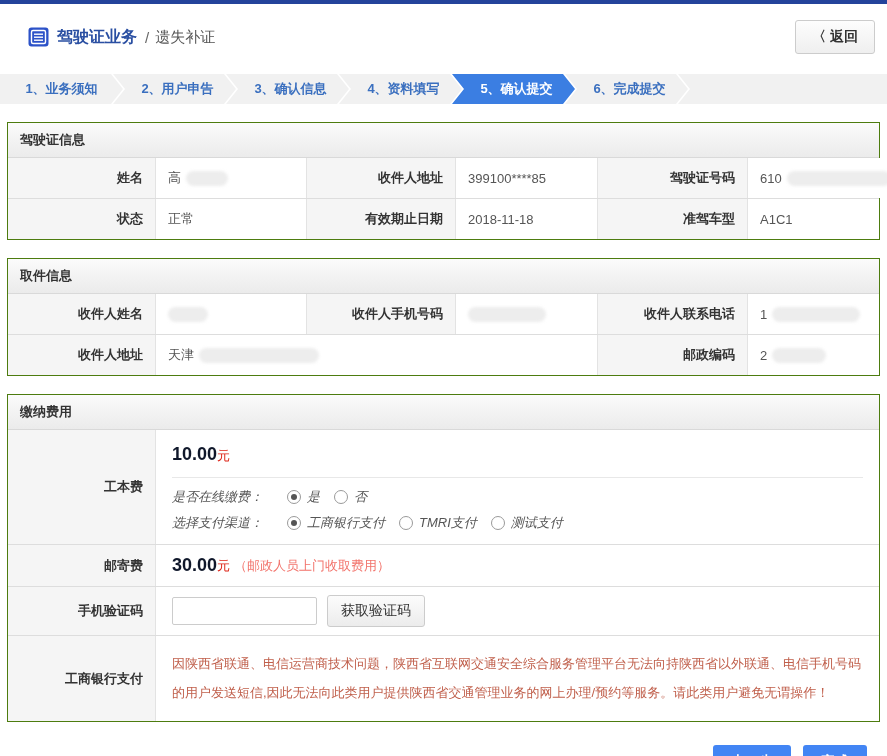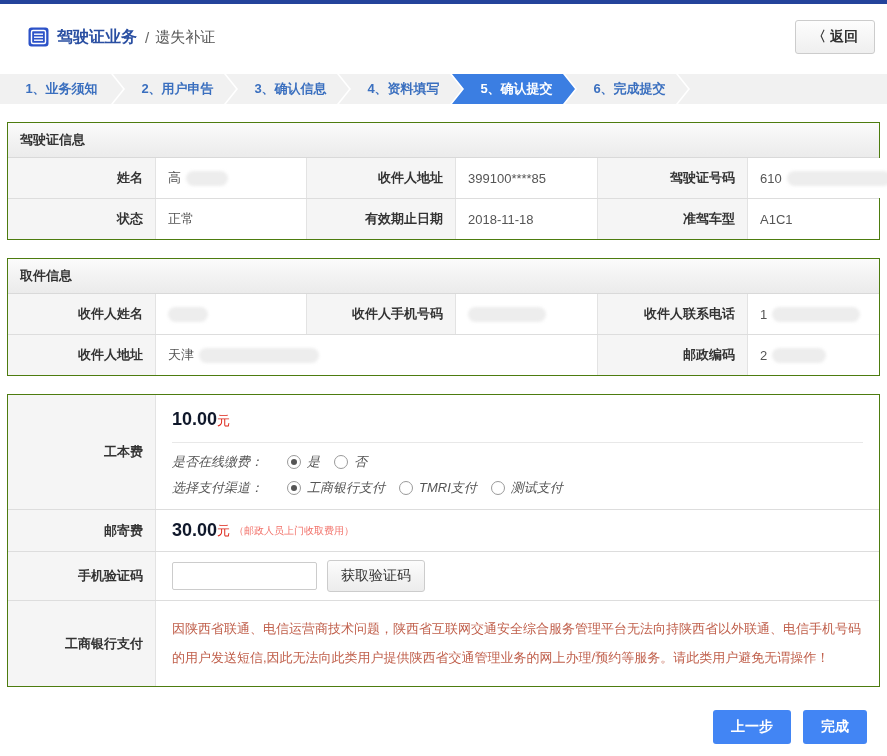--- a/index.html
+++ b/index.html
@@ -69,21 +69,21 @@
 
   .redact {
     display: inline-block; height: 15px; background: #ededed;
     filter: blur(1.5px); border-radius: 8px; vertical-align: middle; margin-left: 5px;
   }
 
   
   .fee-cell { display: block; padding: 0; }
   .amount { color: #0f172a; font-weight: bold; font-size: 18px; }
   .unit { color: #dd2417; font-size: 13px; }
-  .note { color: #f2736b; font-size: 10px; margin-left: 4px; }
+  .note { color: #f2736b; font-size: 13px; margin-left: 4px; }
   .fee-top { padding: 14px 16px 12px 16px; }
   .fee-divider { border-top: 1px solid #e8e8e8; margin: 0 16px; }
   .fee-opts { padding: 10px 16px 12px 16px; color: #555; font-style: italic; }
   .opt-line { display: flex; align-items: center; margin-top: 8px; }
   .opt-line:first-child { margin-top: 0; }
   .opt-label { margin-right: 10px; }
   .radio {
     width: 14px; height: 14px; border: 1px solid #9a9a9a; border-radius: 50%;
     display: inline-block; position: relative; background: #fff;
     margin: 0 6px 0 14px; flex: 0 0 auto; cursor: pointer;
@@ -200,20 +200,21 @@
         </div>
       <div class="lbl">邮政编码</div>
       <div class="val last">
           <span>2</span>
           <span class="redact" style="width:54px"></span>
         </div>
     </div>
   </div>
 
   <div class="section">
+    <div class="sec-title">缴纳费用</div>
 
     <div class="grid2">
       <div class="lbl">工本费</div>
       <div class="val last fee-cell">
         <div class="fee-top">
           <span class="amount">10.00</span><span class="unit">元</span>
         </div>
         <div class="fee-divider"></div>
         <div class="fee-opts">
           <div class="opt-line">

